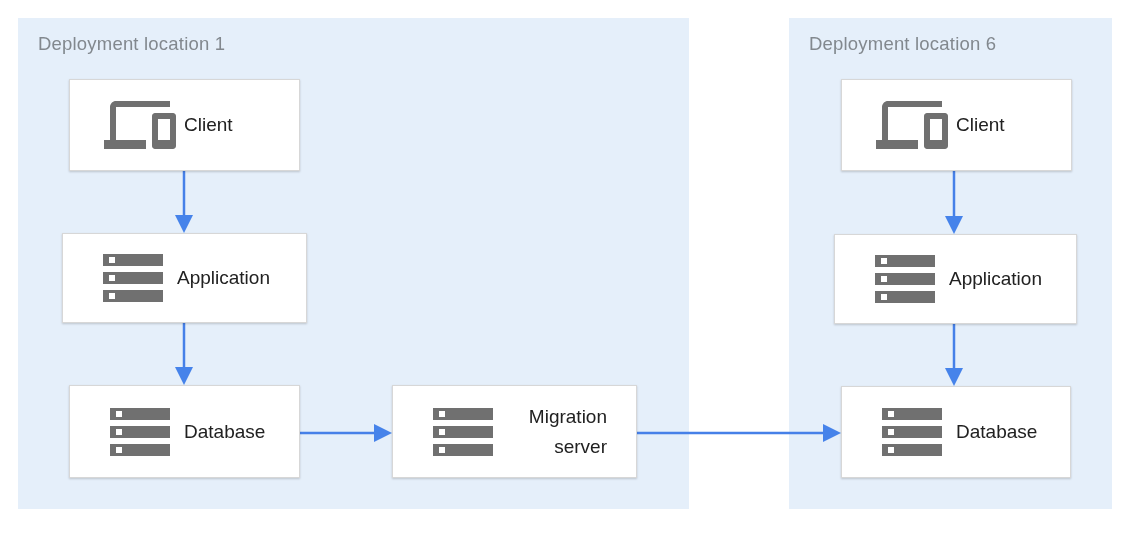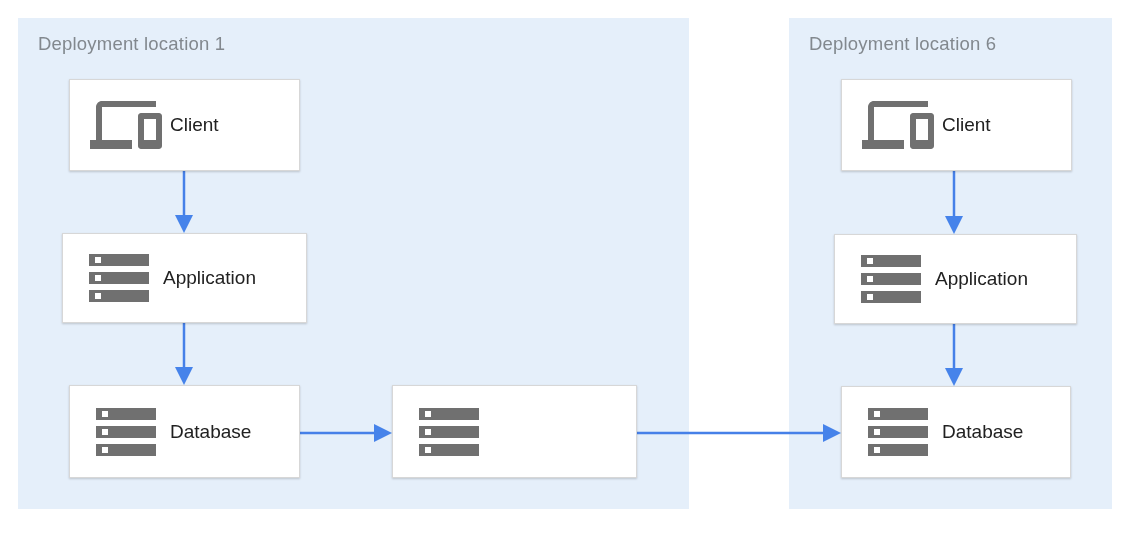--- a/index.html
+++ b/index.html
@@ -11,21 +11,21 @@
     position:absolute;left:20px;top:15px;
     font-size:18.5px;color:#82888e;letter-spacing:.2px;
     white-space:nowrap;
   }
 
   .node{
     position:absolute;background:#ffffff;
     border:1px solid #d7d7d7;
     box-shadow:0 1px 2px rgba(0,0,0,0.18);
     display:flex;align-items:center;
-    padding-left:20px;box-sizing:border-box;gap:8px;
+    padding-left:34px;box-sizing:border-box;gap:8px;
   }
   .node .icon{flex:0 0 auto;display:flex;align-items:center;}
   .node .icon svg{display:block;}
   .node .label{
     font-size:19px;color:#212121;line-height:1.55;
   }
   .node--migration .label{max-width:100px;}
 
   .edges{position:absolute;left:0;top:0;pointer-events:none;}
   .edge-line{stroke:#4680e8;stroke-width:2.5;fill:none;}
@@ -97,20 +97,21 @@
     </span>
     <span class="label">Database</span>
   </div>
 
   <div class="node node--migration" style="left:392px;top:385px;width:245px;height:93px">
     <span class="icon">
       <svg width="72" height="72" viewBox="0 0 24 24" fill="#707070">
         <path fill-rule="evenodd" d="M2 20h20v-4H2v4zm2-3h2v2H4v-2zM2 4v4h20V4H2zm4 3H4V5h2v2zm-4 7h20v-4H2v4zm2-3h2v2H4v-2z"></path>
       </svg>
     </span>
+    <span class="label">Migration server</span>
   </div>
 
   <div class="node" style="left:841px;top:79px;width:231px;height:92px">
     <span class="icon">
       <svg width="72" height="72" viewBox="0 0 24 24" fill="#707070">
         <path d="M4 6h18V4H4c-1.1 0-2 .9-2 2v11H0v3h14v-3H4V6zm19 2h-6c-.55 0-1 .45-1 1v10c0 .55.45 1 1 1h6c.55 0 1-.45 1-1V9c0-.55-.45-1-1-1zm-1 9h-4v-7h4v7z"></path>
       </svg>
     </span>
     <span class="label">Client</span>
   </div>

